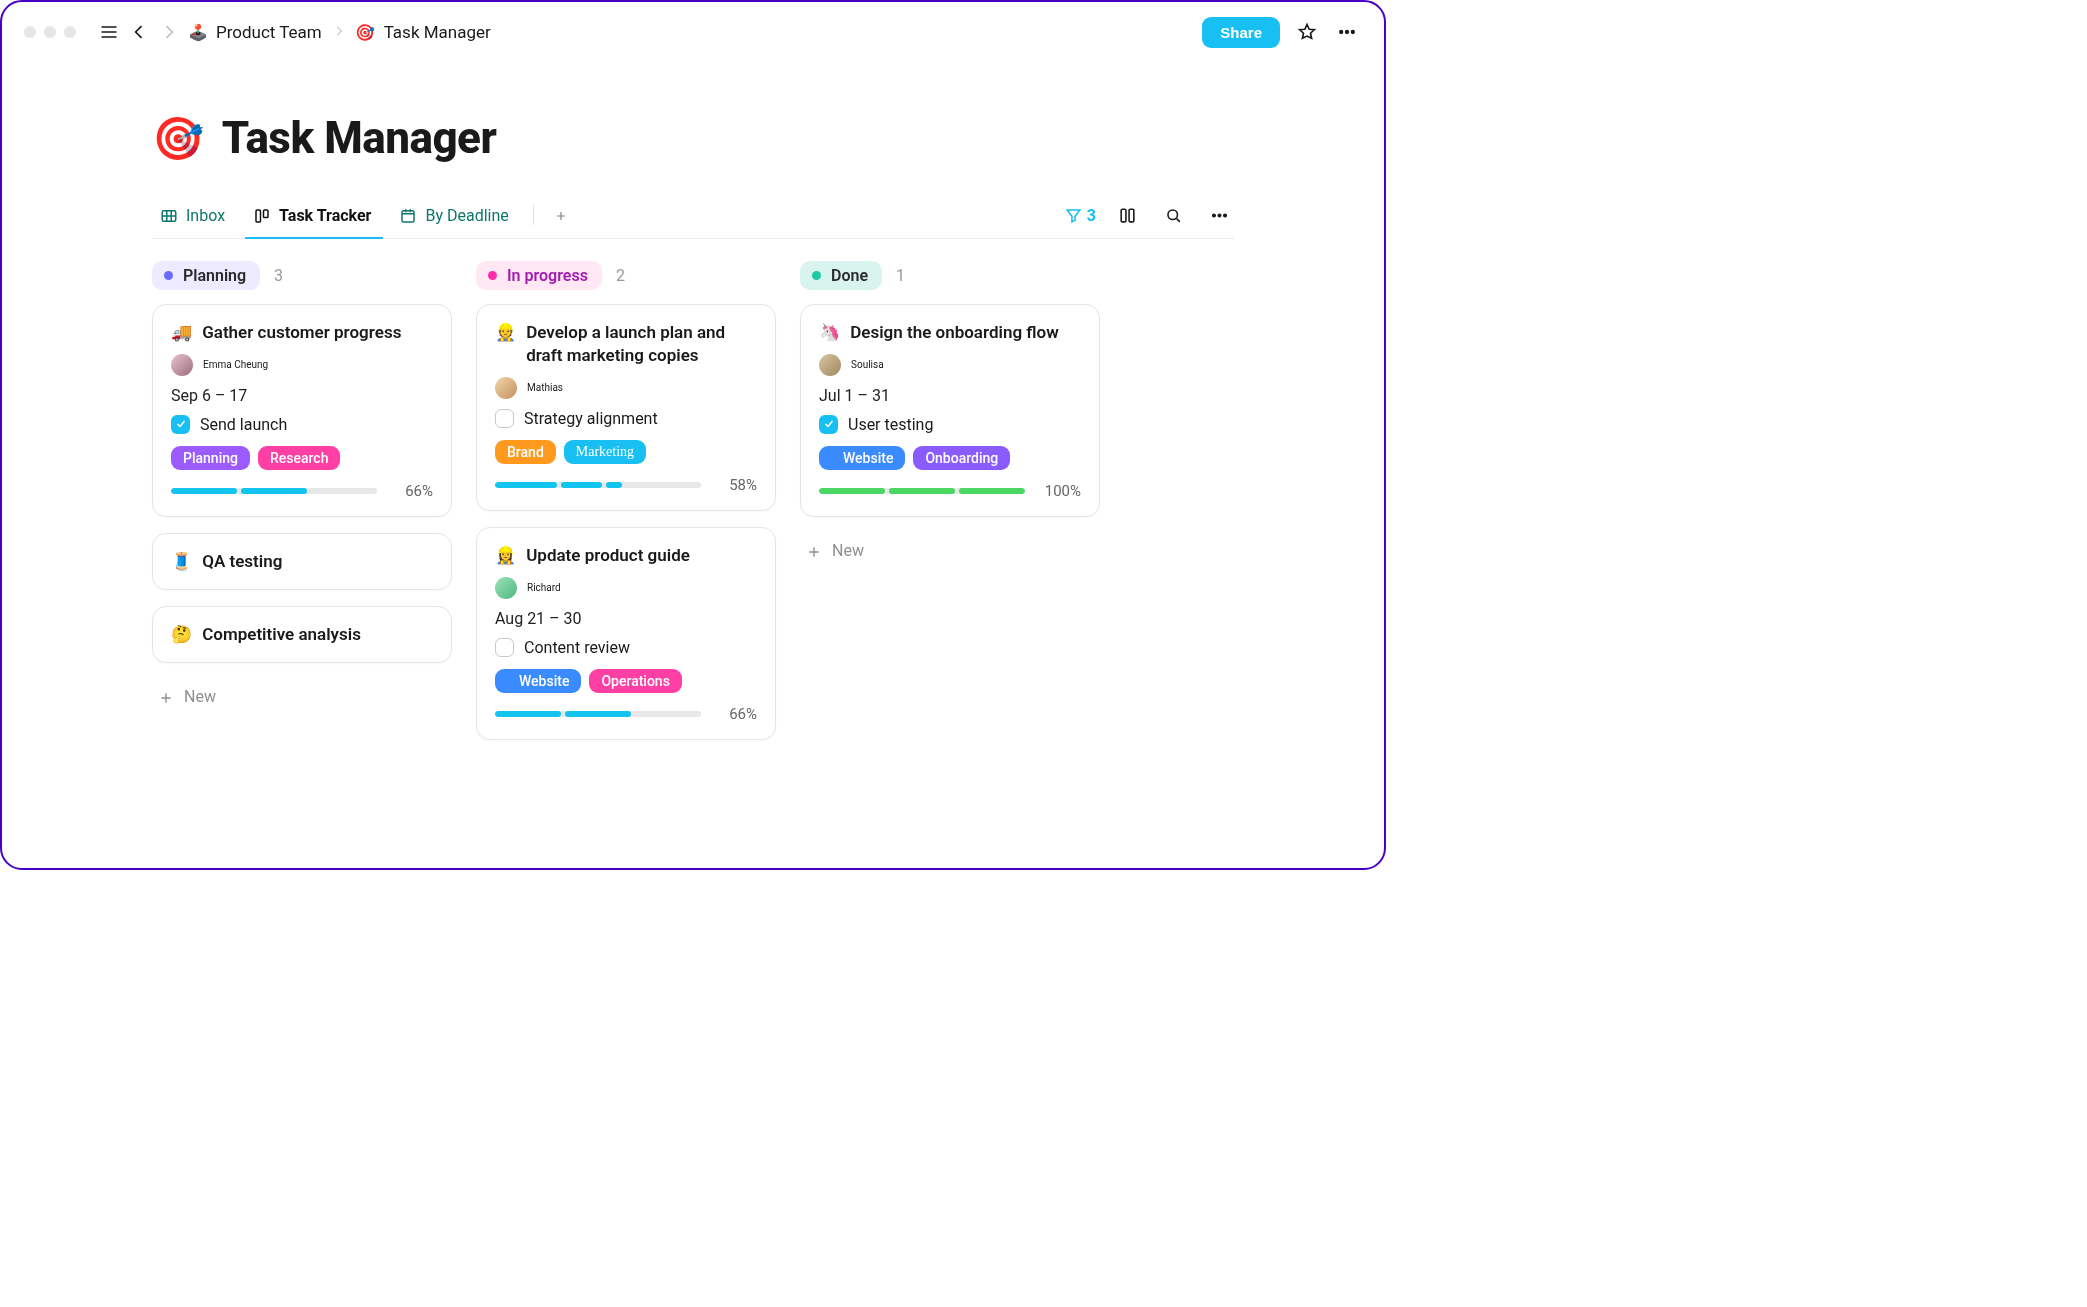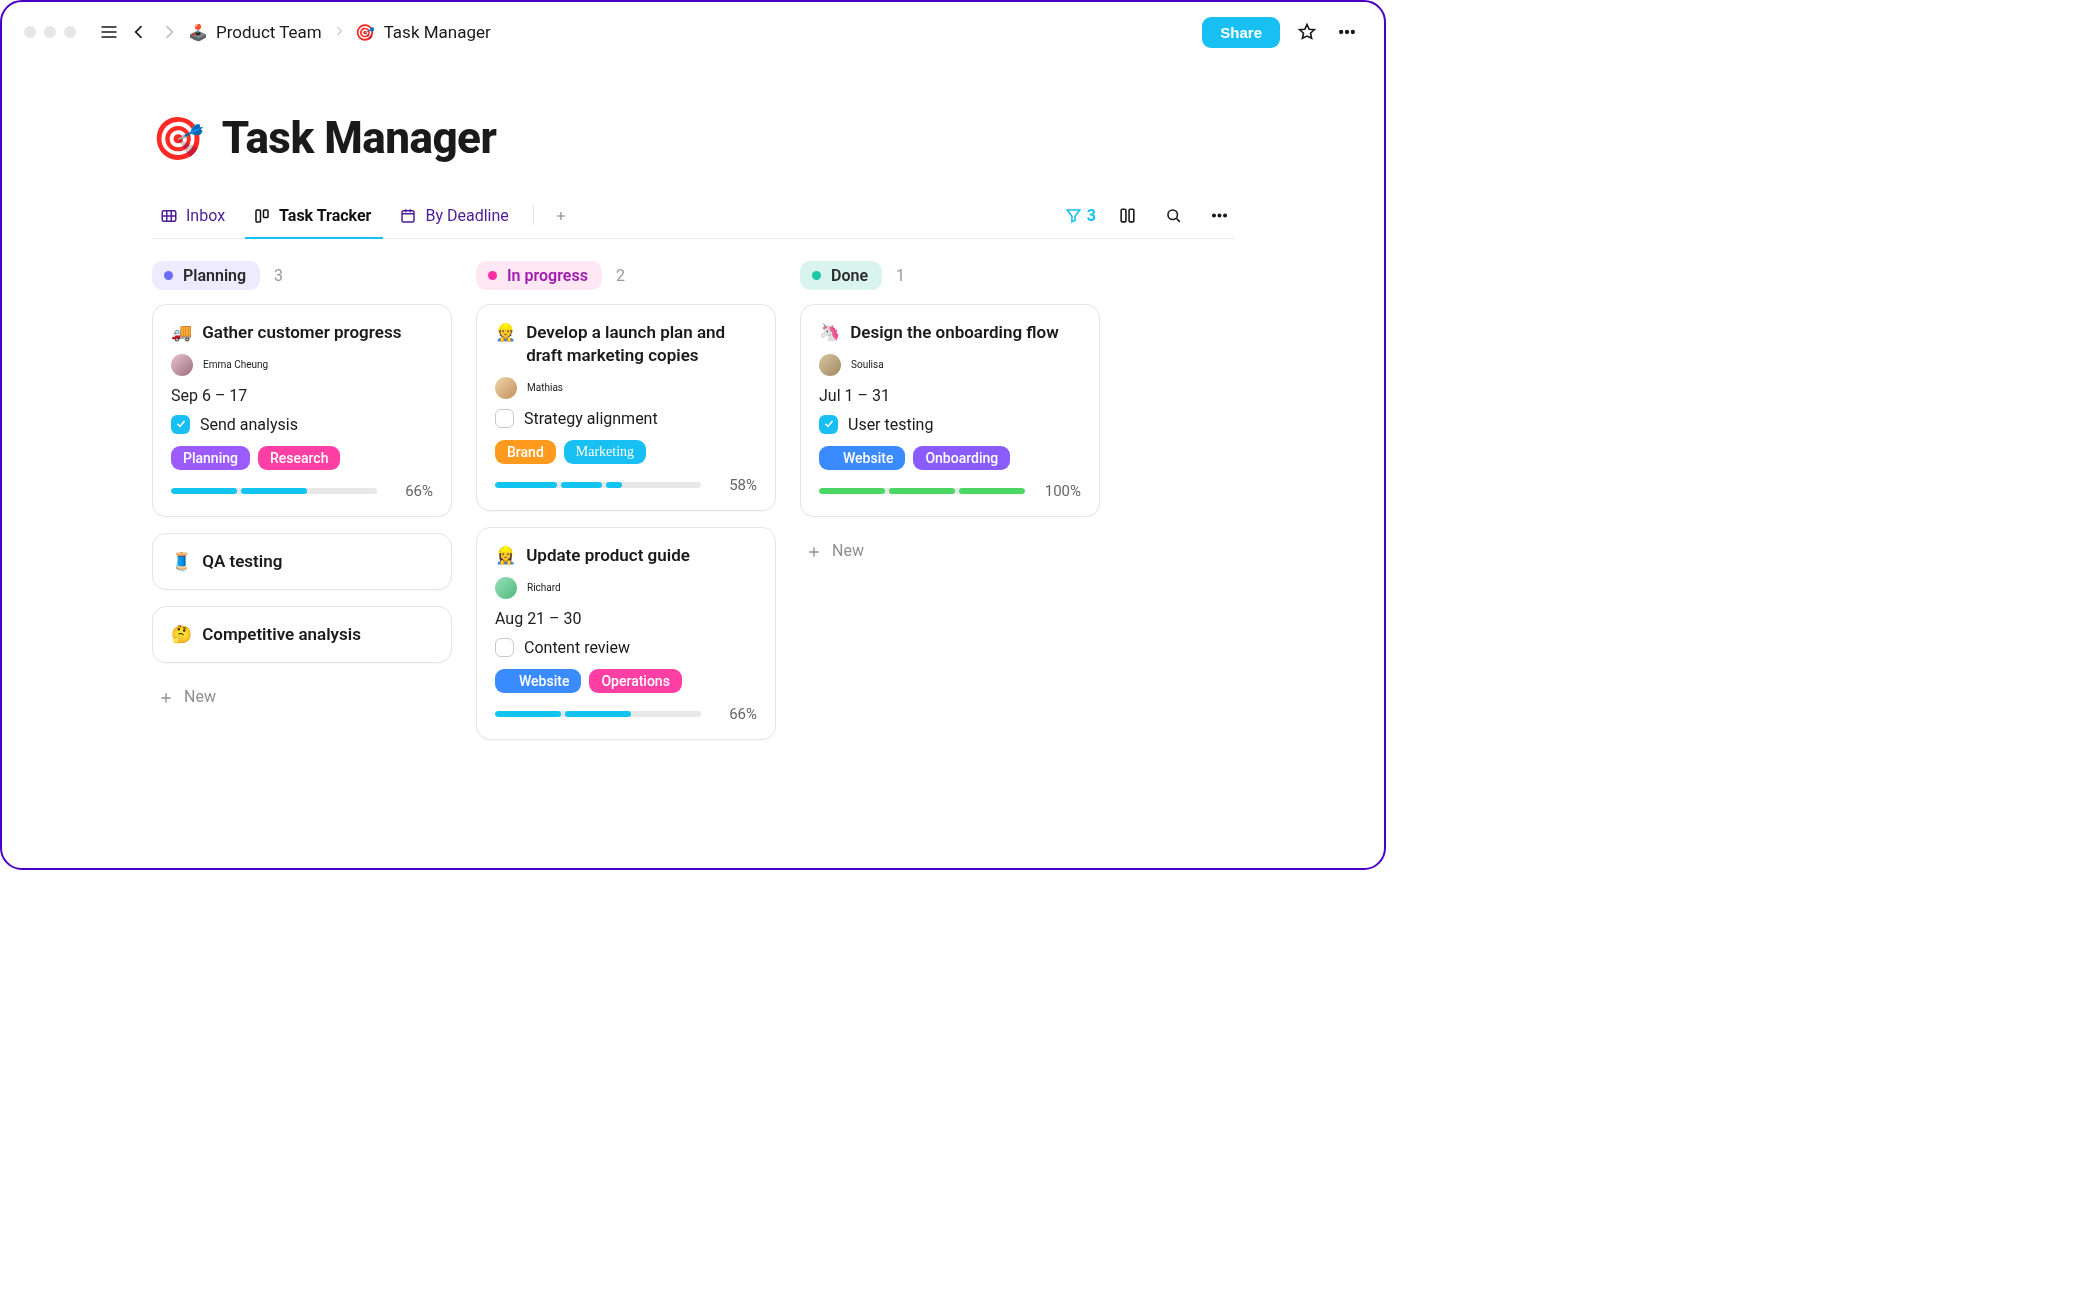--- a/index.html
+++ b/index.html
@@ -58,21 +58,21 @@
 
   
   .tabrow {
     display:flex; align-items:center;
     border-bottom:1px solid #ececec;
     gap:8px;
   }
   .tab {
     display:flex; align-items:center; gap:8px;
     padding:8px 12px 12px 8px;
-    color:#4c1d95; font-size:16px; cursor:pointer;
+    color:#0f766e; font-size:16px; cursor:pointer;
     border-bottom:2px solid transparent;
     margin-bottom:-1px;
   }
   .tab.active { color:#111; font-weight:700; border-bottom-color:#18bff3; }
   .tab svg { width:18px; height:18px; stroke:currentColor; fill:none; stroke-width:2; }
   .tabsep { width:1px; height:20px; background:#e5e5e5; margin:0 4px 6px 4px; }
   .tab-plus { padding:6px 8px 10px 8px; color:#808080; cursor:pointer; }
   .tabrow .spacer { flex:1; }
   .tabtools { display:flex; align-items:center; gap:16px; padding-bottom:6px; color:#111;}
   .filter { color:#18bff3; font-weight:700; display:flex; align-items:center; gap:4px; font-size:16px;}
@@ -275,21 +275,21 @@
           <span class="avatar av1"></span>
           <span>Emma Cheung</span>
             </div>
             <div class="date">Sep 6 – 17</div>
             <div class="checkrow">
           <span class="chk blue">
             <svg viewBox="0 0 24 24">
                   <path d="M5 12l5 5 9-11"></path>
                 </svg>
           </span>
-          <span>Send analysis</span>
+          <span>Send launch</span>
             </div>
             <div class="tags">
               <span class="tag purple">Planning</span>
               <span class="tag pink">Research</span>
             </div>
             <div class="progressrow">
               <div class="bar">
                 <span class="seg cyan" style="width:34%;"></span>
                 <span class="seg cyan" style="width:34%;"></span>
                 <span class="seg off" style="width:34%;background:#e8e8e8;"></span>

